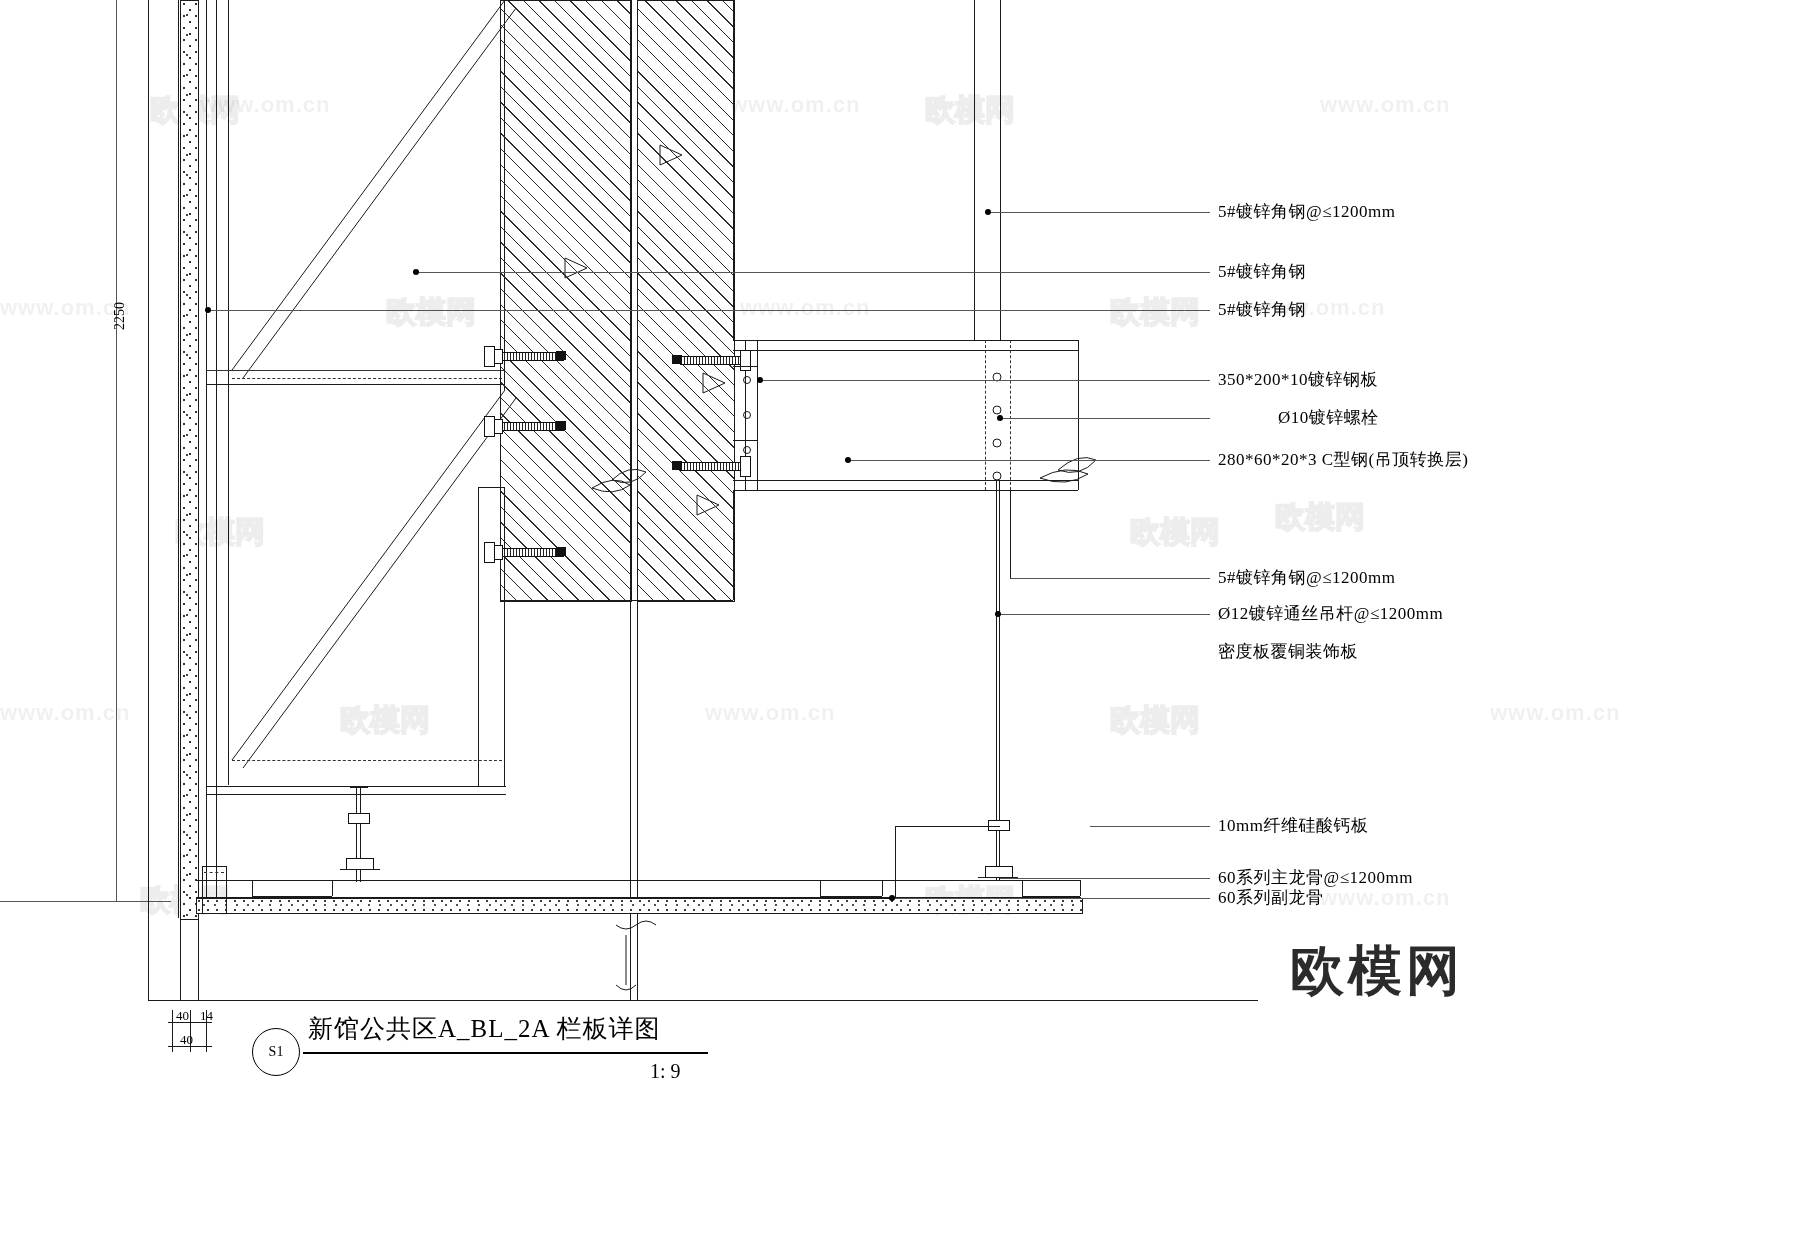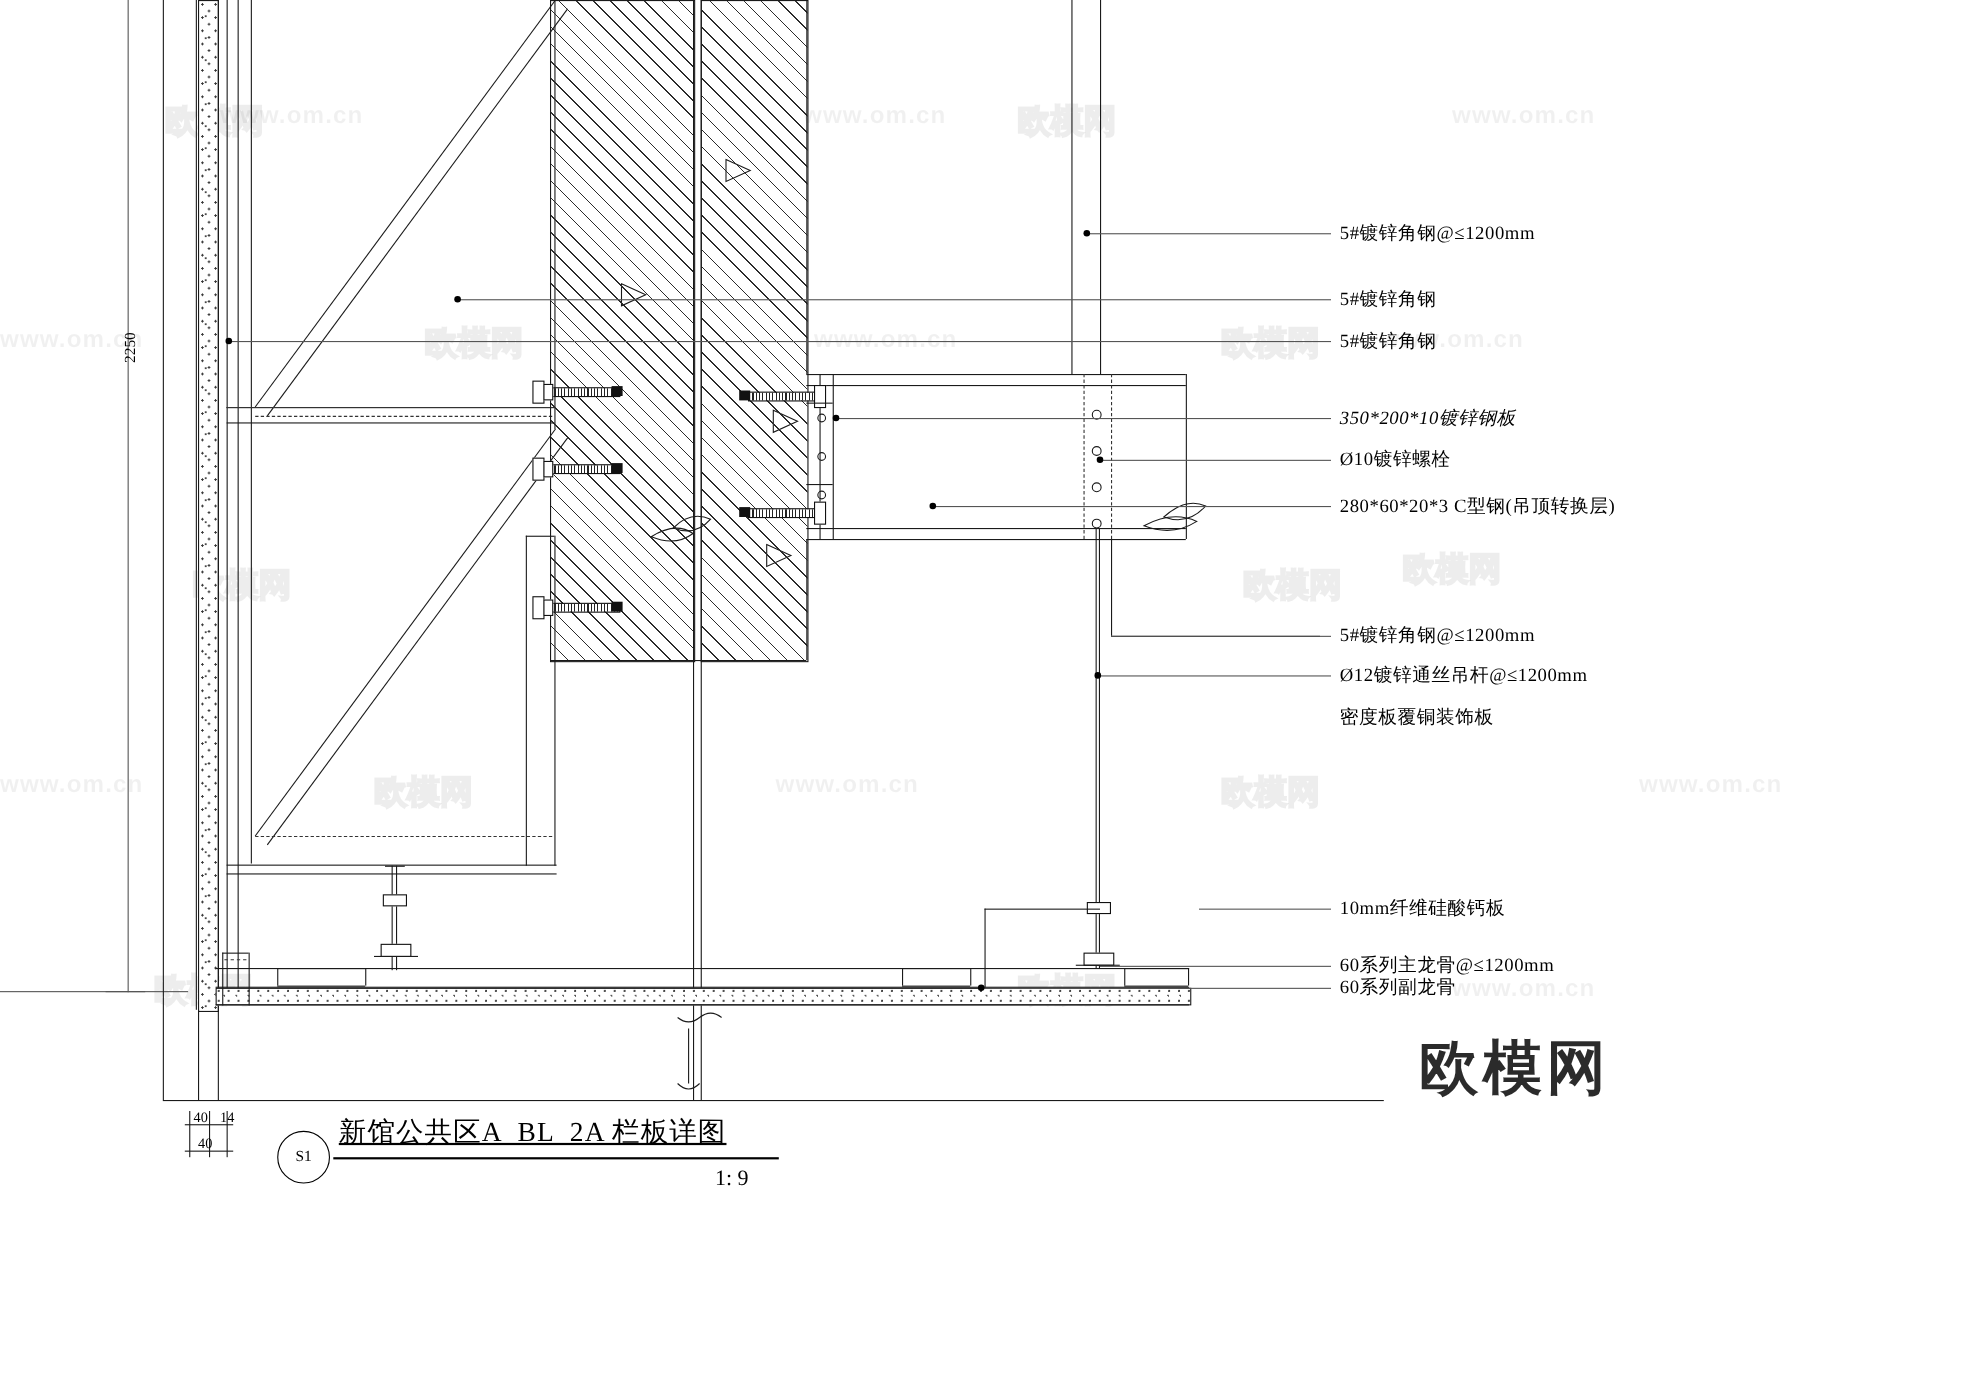--- a/index.html
+++ b/index.html
@@ -37,21 +37,21 @@
   
   .lbl{position:absolute;white-space:nowrap;font-size:17px;
        font-family:"Liberation Serif","DejaVu Serif",serif;
        letter-spacing:.5px;color:#000;}
   .dimtxt{position:absolute;white-space:nowrap;font-size:13px;color:#000;
        font-family:"Liberation Serif","DejaVu Serif",serif;}
   .vdim{position:absolute;white-space:nowrap;font-size:14px;color:#000;
        transform:rotate(-90deg);transform-origin:0 0;
        font-family:"Liberation Serif","DejaVu Serif",serif;}
   .title{position:absolute;white-space:nowrap;font-size:25px;color:#000;
-       font-family:"Liberation Serif","DejaVu Serif",serif;letter-spacing:1px;text-decoration:underline;}
+       font-family:"Liberation Serif","DejaVu Serif",serif;letter-spacing:1px;}
   .scaletxt{position:absolute;white-space:nowrap;font-size:20px;color:#000;}
   .tag{position:absolute;width:46px;height:46px;border:1.4px solid #000;
        border-radius:50%;display:flex;align-items:center;justify-content:center;
        font-size:14px;}
 
   
   .dot{position:absolute;width:6px;height:6px;border-radius:50%;background:#000;}
 
   
   .wm{position:absolute;color:#000;opacity:.055;font-size:22px;white-space:nowrap;
@@ -277,25 +277,25 @@
     <div class="hthin" style="left:416px;top:272px;width:794px;"></div>
     <div class="dot" style="left:413px;top:269px;"></div>
     <div class="lbl" style="left:1218px;top:260px;">5#镀锌角钢</div>
 
     <div class="hthin" style="left:208px;top:310px;width:1002px;"></div>
     <div class="dot" style="left:205px;top:307px;"></div>
     <div class="lbl" style="left:1218px;top:298px;">5#镀锌角钢</div>
 
     <div class="hthin" style="left:760px;top:380px;width:450px;"></div>
     <div class="dot" style="left:757px;top:377px;"></div>
-    <div class="lbl" style="left:1218px;top:368px;font-style:italic;">350*200*10镀锌钢板</div>
+    <div class="lbl" style="left:1218px;top:368px;">350*200*10镀锌钢板</div>
 
     <div class="hthin" style="left:1000px;top:418px;width:210px;"></div>
     <div class="dot" style="left:997px;top:415px;"></div>
-    <div class="lbl" style="left:1218px;top:406px;text-align:center;">Ø10镀锌螺栓</div>
+    <div class="lbl" style="left:1278px;top:406px;text-align:center;">Ø10镀锌螺栓</div>
 
     <div class="hthin" style="left:848px;top:460px;width:362px;"></div>
     <div class="dot" style="left:845px;top:457px;"></div>
     <div class="lbl" style="left:1218px;top:448px;">280*60*20*3 C型钢(吊顶转换层)</div>
 
     <div class="hthin" style="left:1010px;top:578px;width:200px;"></div>
     <div class="lbl" style="left:1218px;top:566px;">5#镀锌角钢@≤1200mm</div>
 
     <div class="hthin" style="left:998px;top:614px;width:212px;"></div>
     <div class="dot" style="left:995px;top:611px;"></div>

